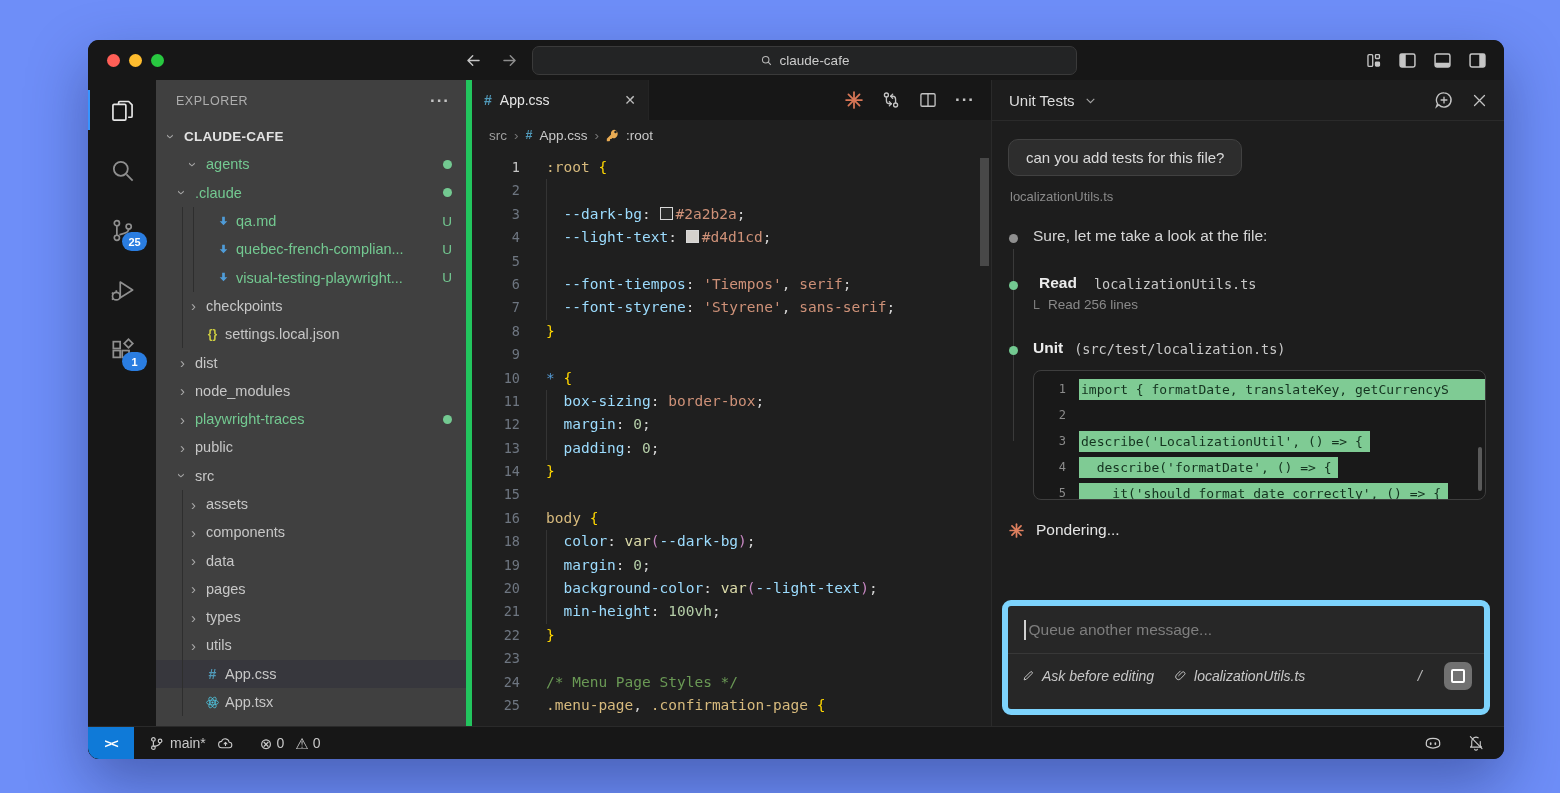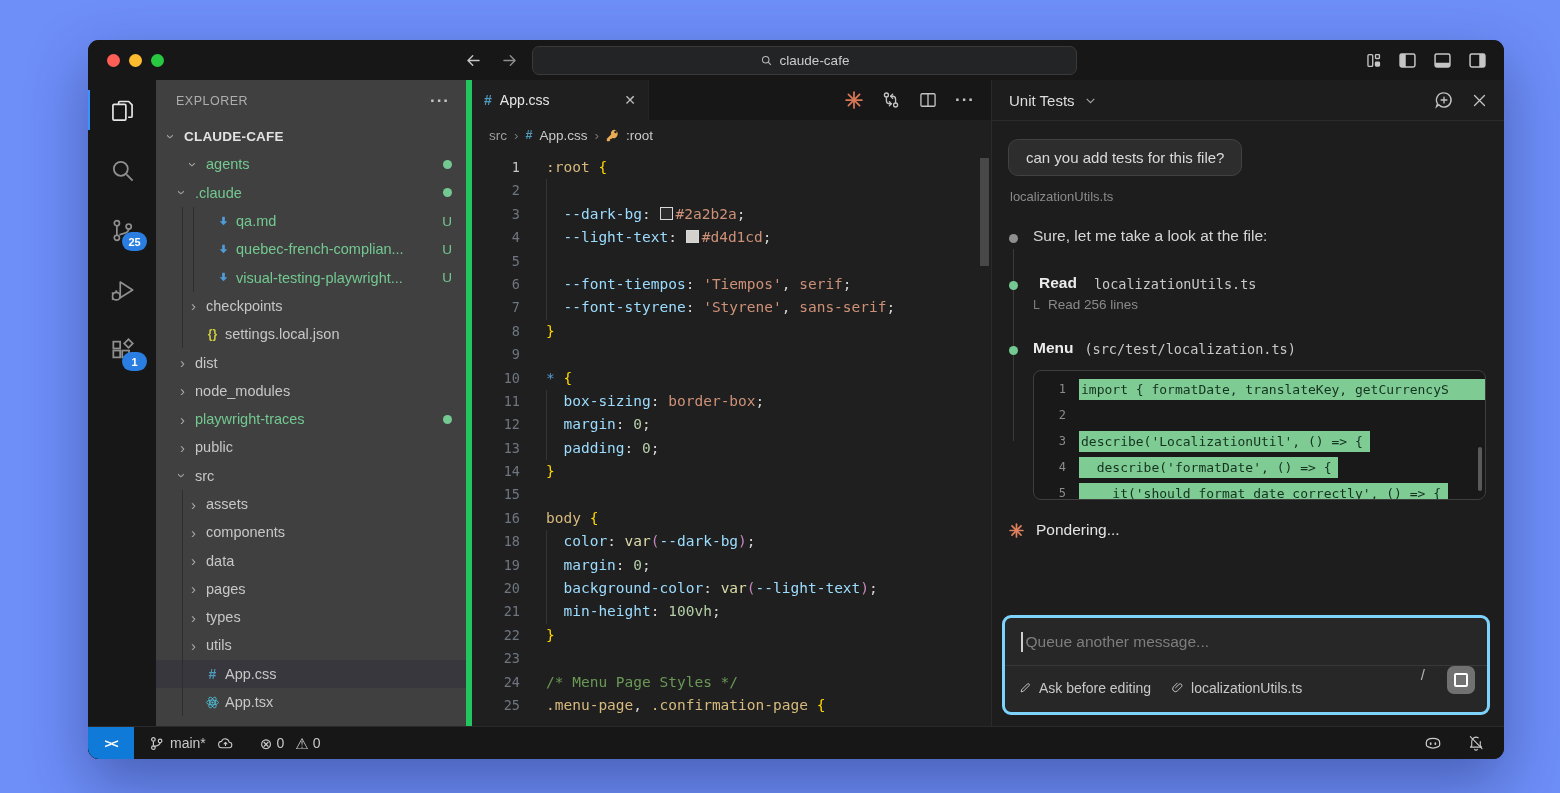--- a/index.html
+++ b/index.html
@@ -93,26 +93,26 @@
   .codeblock{margin:13px 0 0 25px;width:453px;height:130px;background:#191919;border:1px solid #3e3e3e;
              border-radius:8px;overflow:hidden;position:relative;z-index:1;
              font-family:"DejaVu Sans Mono",monospace;font-size:13px;padding-top:5px;box-sizing:border-box;}
   .cbline{height:26px;display:flex;align-items:center;overflow:hidden;}
   .cbnum{width:32px;flex:none;text-align:right;padding-right:13px;color:#8b8b8b;font-size:12px;}
   .cbtext{white-space:pre;color:#9a9a9a;}
   .cbtext.hl{background:#7fcb94;color:#14331f;padding:3px 7px 3px 2px;}
   .cbtext.full{flex:1;}
   .cb-scroll{position:absolute;right:3px;bottom:8px;width:4px;height:44px;border-radius:2px;background:#5a5a5a;}
   .pondering{margin-top:21px;display:flex;align-items:center;gap:11px;color:#e4e4e4;font-size:15.5px;position:relative;z-index:1;}
-  .chat-input{position:absolute;left:10px;right:14px;bottom:12px;height:100px;background:#272727;
-              border:3px solid #7dd3fc;border-radius:9px;box-sizing:border-box;}
+  .chat-input{position:absolute;left:10px;right:14px;bottom:12px;height:115px;background:#272727;
+              border:6px solid #7dd3fc;border-radius:9px;box-sizing:border-box;}
   .ci-top{height:47px;display:flex;align-items:center;padding:0 16px;border-bottom:1px solid #383838;}
   .caret{width:1.5px;height:20px;background:#cfcfcf;margin-right:3px;}
   .ci-ph{color:#7e7e7e;font-size:15.5px;}
-  .ci-bottom{height:43px;display:flex;padding:0 12px 0 14px;color:#c8c8c8;font-size:14px;}
+  .ci-bottom{height:43px;display:flex;align-items:center;padding:0 12px 0 14px;color:#c8c8c8;font-size:14px;font-style:italic;}
   .ci-item{display:flex;align-items:center;gap:7px;}
   .ci-gap{width:20px;}
   .ci-spacer{flex:1;}
   .slash{color:#b5b5b5;font-size:15px;margin-right:22px;}
   .stop-btn{width:28px;height:28px;border-radius:7px;background:#717171;display:flex;align-items:center;justify-content:center;}
   .stop-sq{width:10px;height:10px;border:2px solid #ffffff;border-radius:2px;}
   
   .statusbar{position:absolute;left:0;right:0;bottom:0;height:32px;background:#171717;border-top:1px solid #2a2a2a;
              display:flex;align-items:center;color:#c9c9c9;font-size:14px;}
   .remote{width:46px;height:32px;background:#0f7ad8;border-radius:0 0 0 11px;display:flex;
@@ -557,21 +557,21 @@
           <span class="bullet green"></span>
           <span class="step-label">Read</span>
           <span class="mono">localizationUtils.ts</span>
         </div>
         <div class="substep">
           <span class="lglyph">L</span>
           <span>Read 256 lines</span>
         </div>
         <div class="step write">
           <span class="bullet green"></span>
-          <span class="step-label">Menu</span>
+          <span class="step-label">Unit</span>
           <span class="mono">(src/test/localization.ts)</span>
         </div>
         <div class="codeblock" id="cbody">
           <div class="cbline">
               <span class="cbnum">1</span>
               <span class="cbtext hl full">import { formatDate, translateKey, getCurrencyS</span>
             </div>
             <div class="cbline">
               <span class="cbnum">2</span>
               <span class="cbtext"></span>

